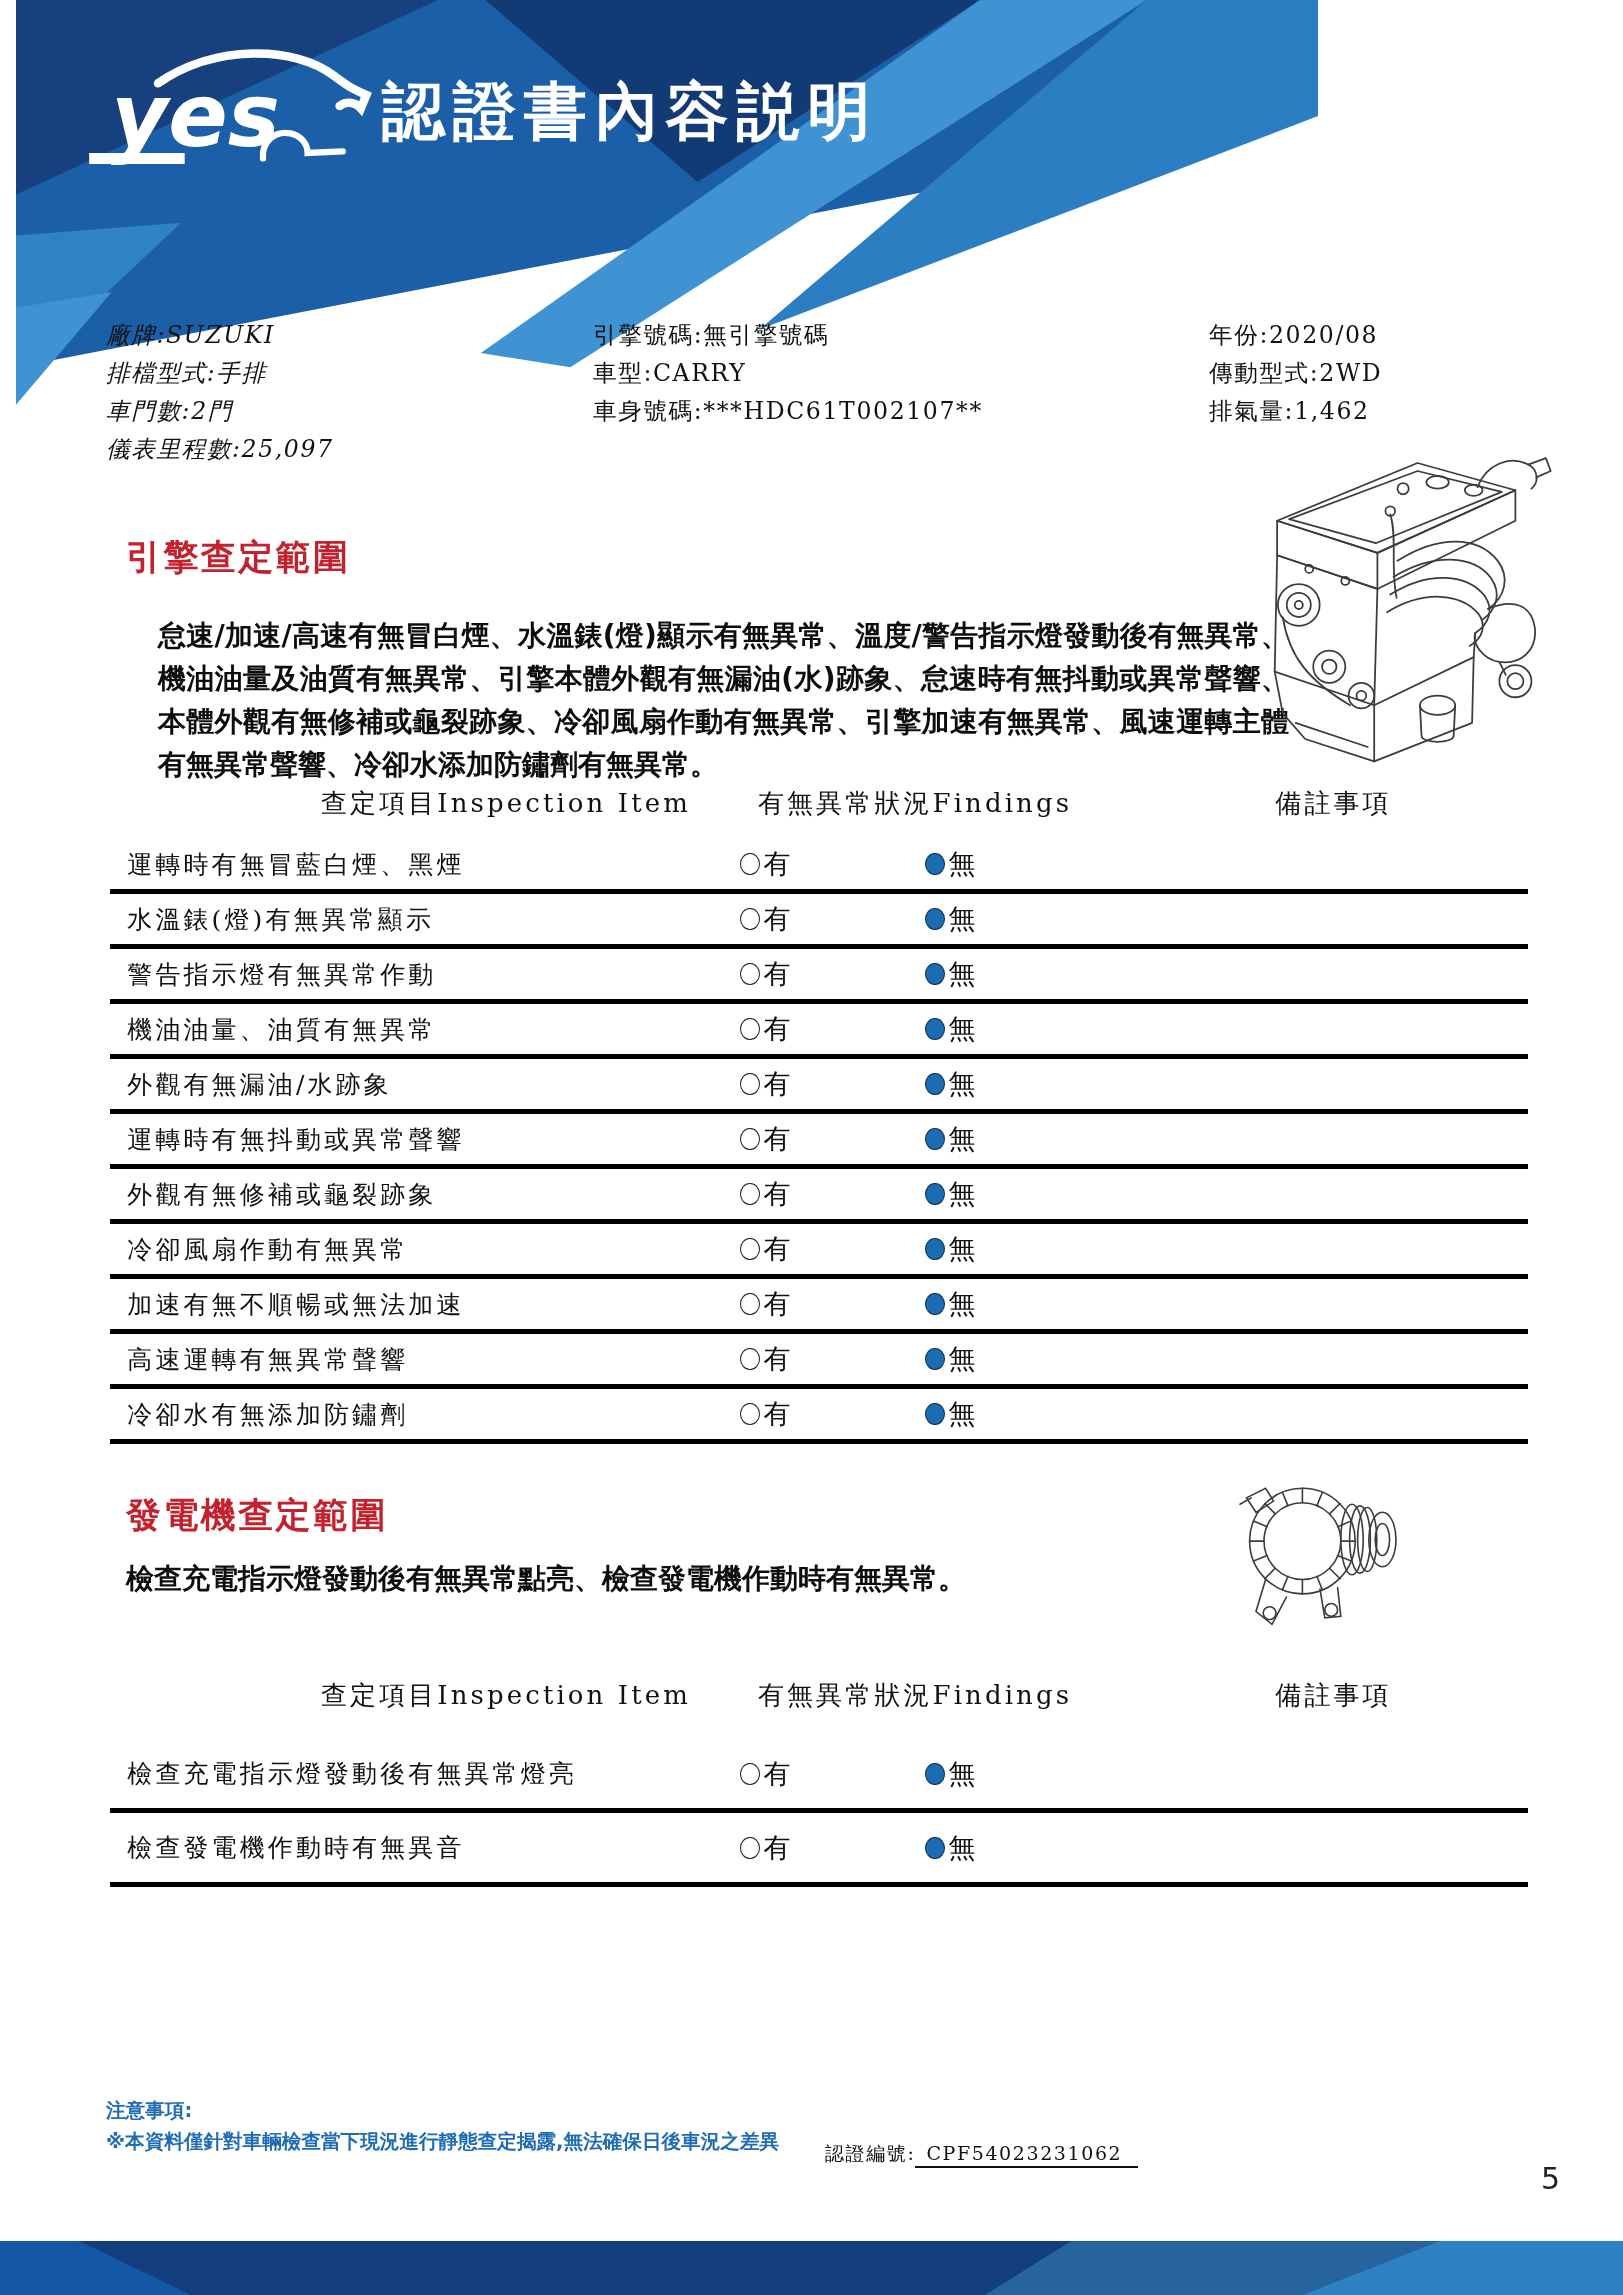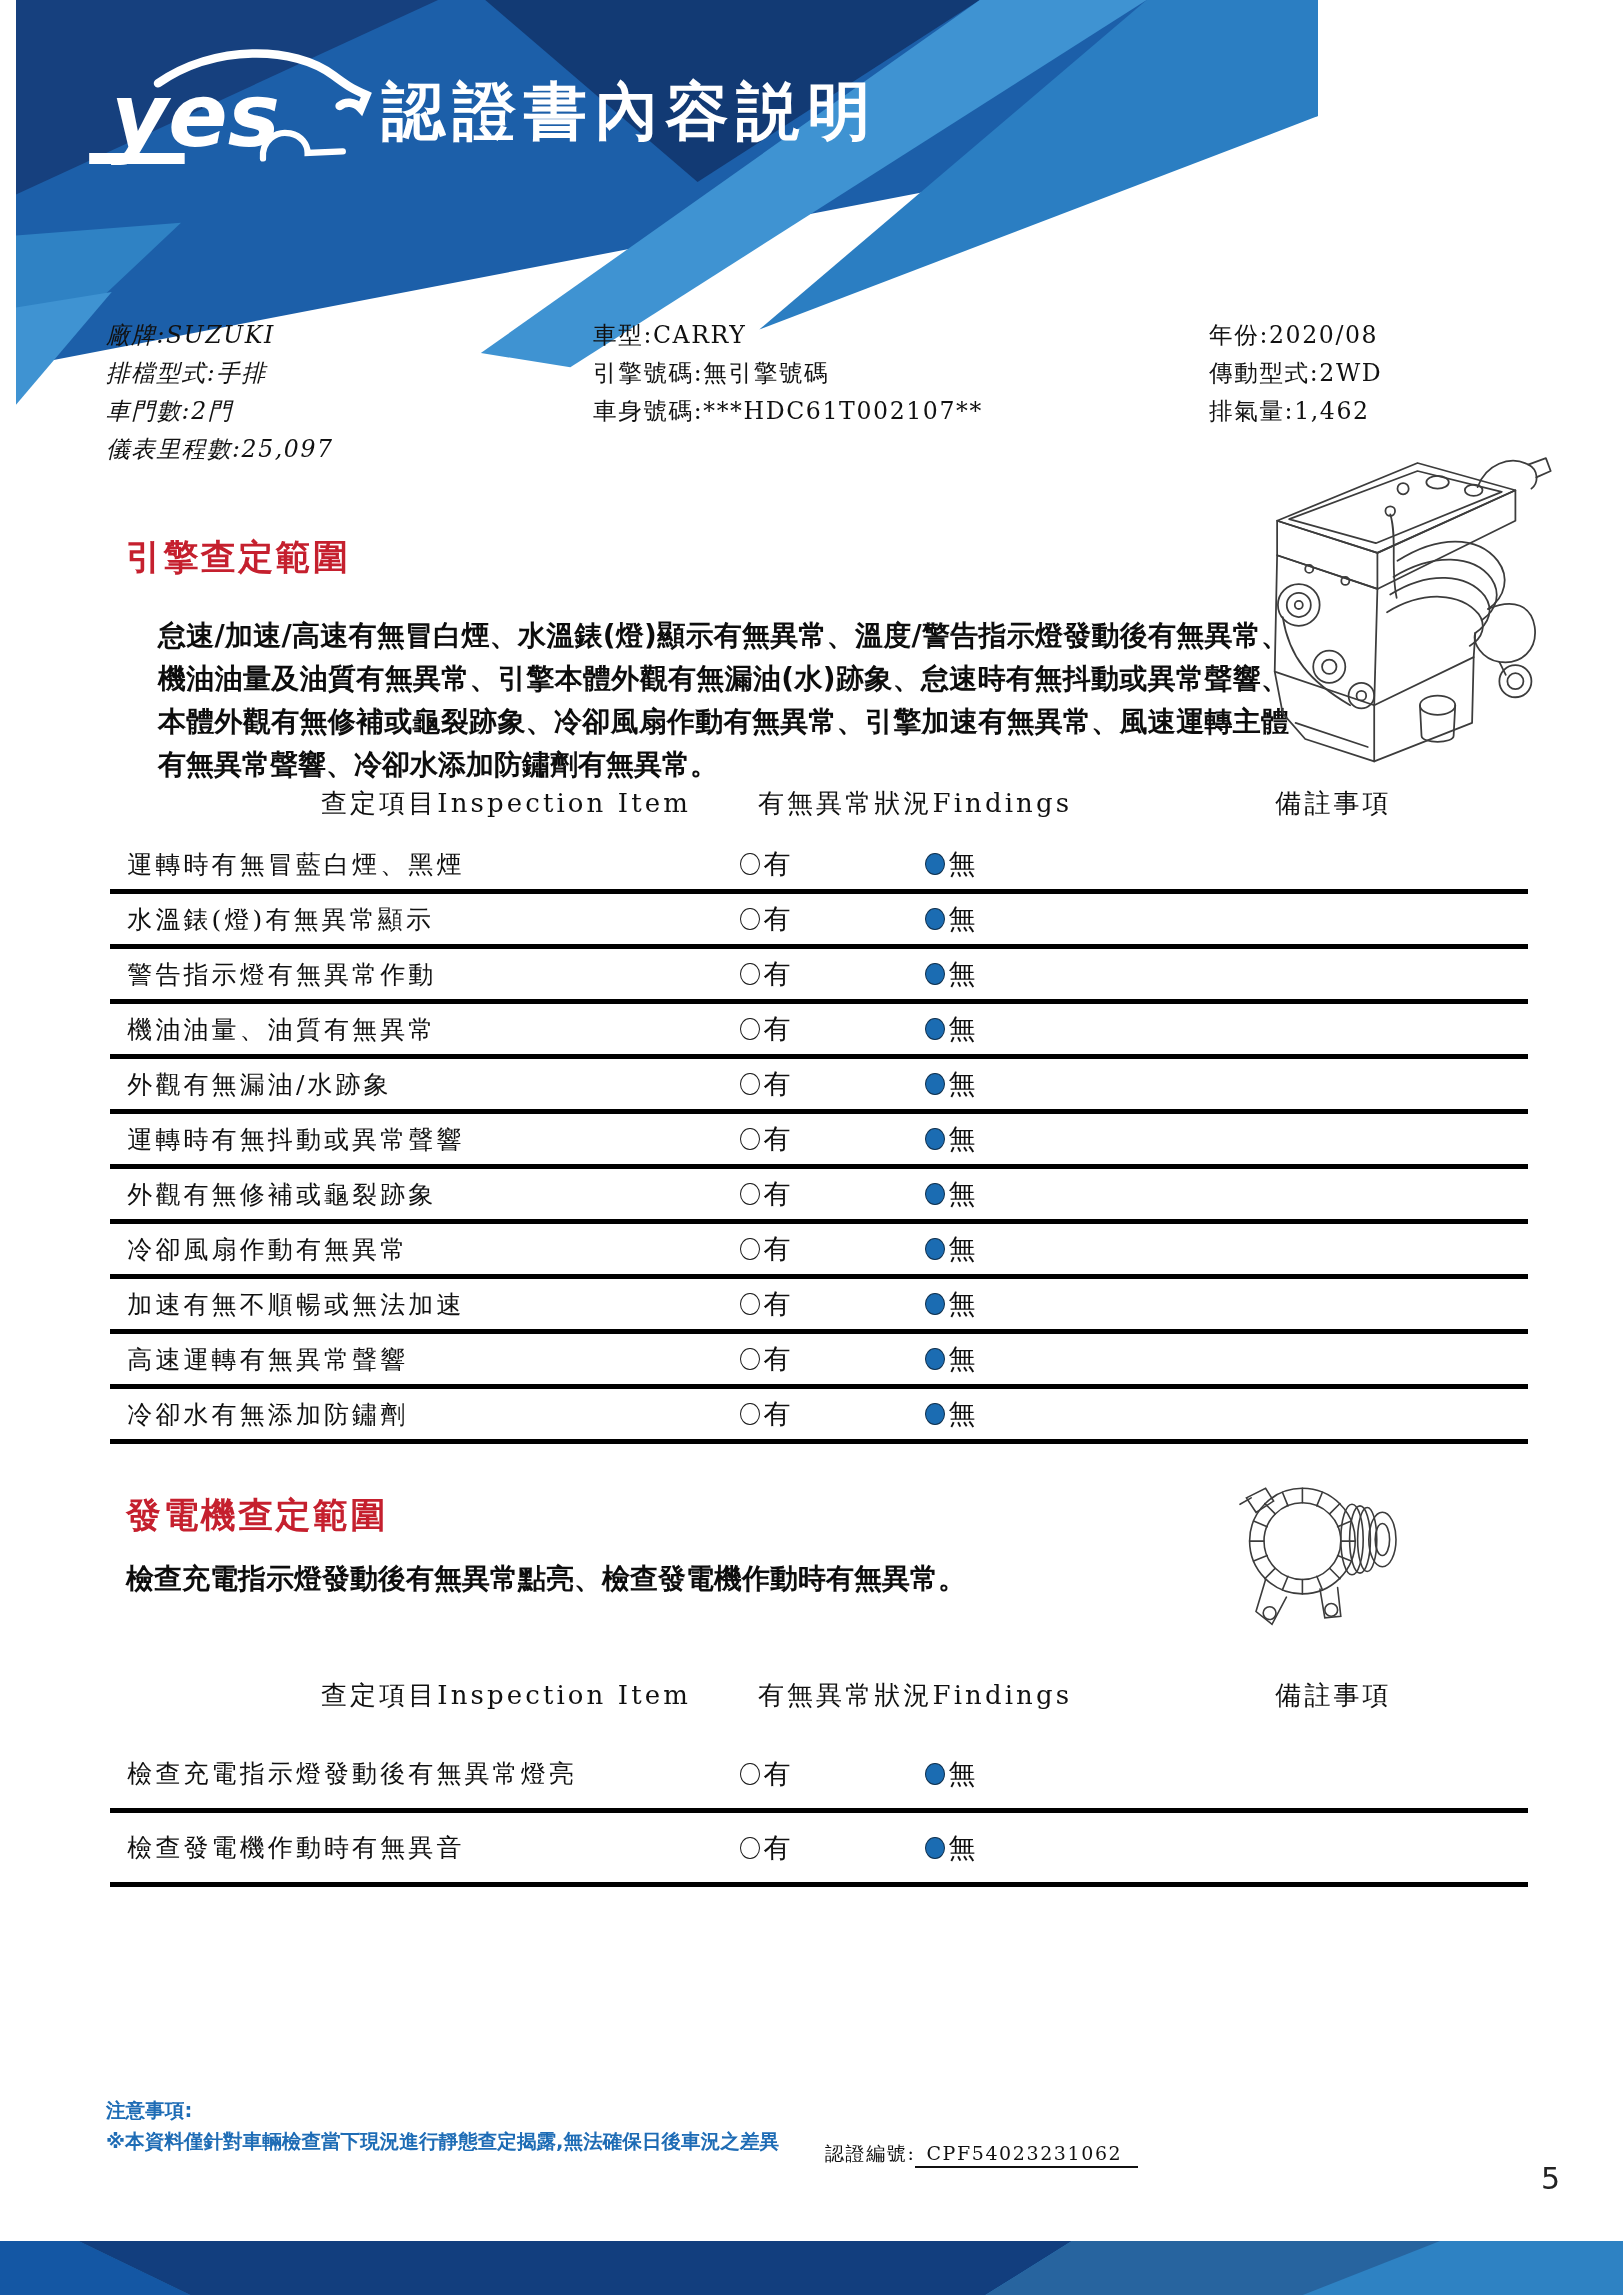--- a/index.html
+++ b/index.html
@@ -106,22 +106,22 @@
   </div>
 
   <div class="veh-info">
     <div class="veh-col c1">
       <div class="info-line"><span>廠牌:</span><span>SUZUKI</span></div>
       <div class="info-line"><span>排檔型式:</span><span>手排</span></div>
       <div class="info-line"><span>車門數:</span><span>2門</span></div>
       <div class="info-line"><span>儀表里程數:</span><span>25,097</span></div>
     </div>
     <div class="veh-col c2">
+      <div class="info-line"><span>引擎號碼:</span><span>無引擎號碼</span></div>
       <div class="info-line"><span>車型:</span><span>CARRY</span></div>
-      <div class="info-line"><span>引擎號碼:</span><span>無引擎號碼</span></div>
       <div class="info-line"><span>車身號碼:</span><span>***HDC61T002107**</span></div>
     </div>
     <div class="veh-col c3">
       <div class="info-line"><span>年份:</span><span>2020/08</span></div>
       <div class="info-line"><span>傳動型式:</span><span>2WD</span></div>
       <div class="info-line"><span>排氣量:</span><span>1,462</span></div>
     </div>
   </div>
 
   <div class="sec-title" style="top:534px;">引擎查定範圍</div>

